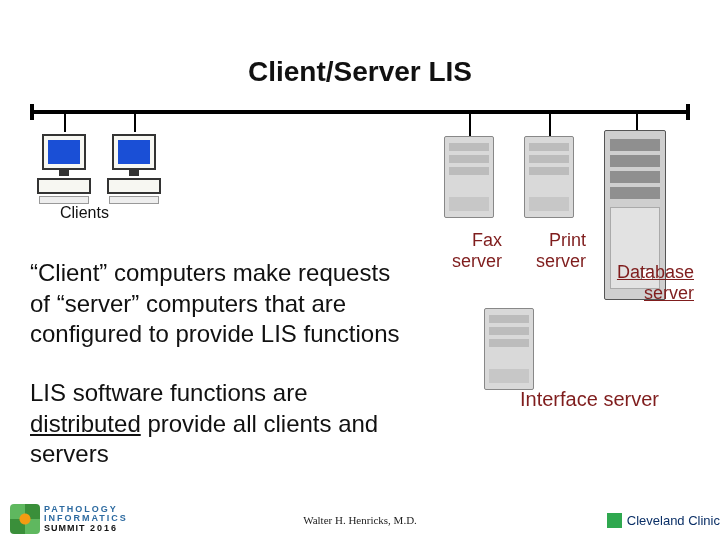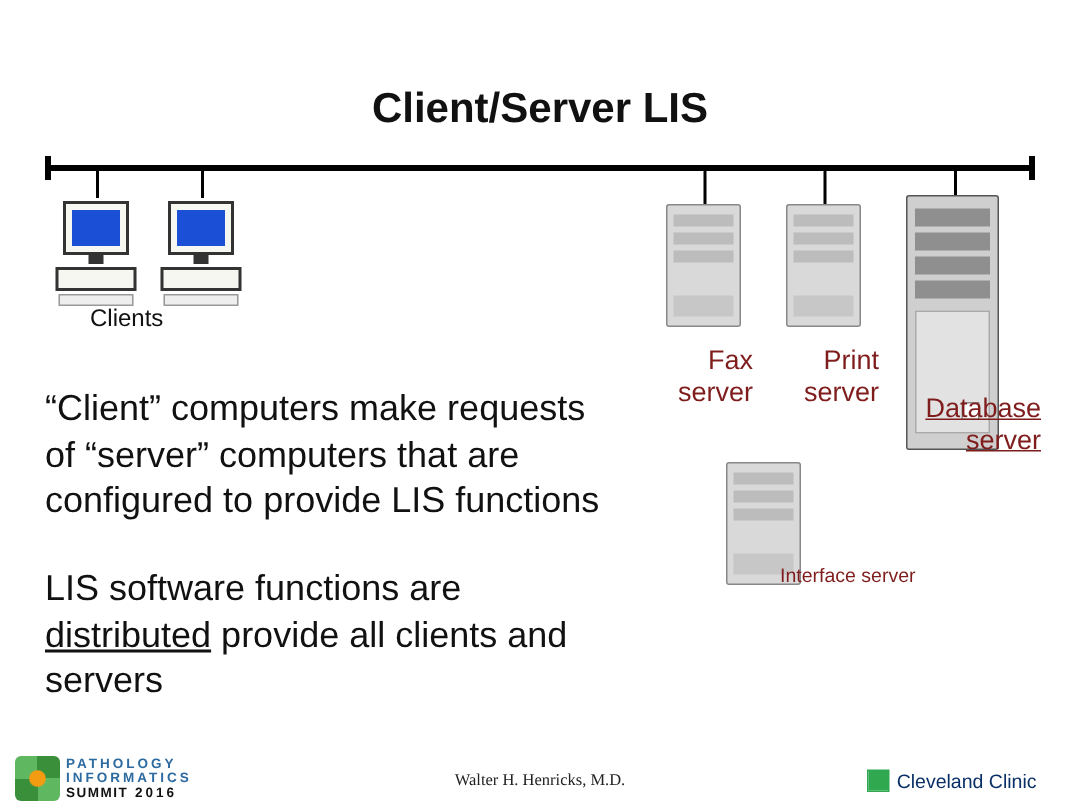--- a/index.html
+++ b/index.html
@@ -148,21 +148,21 @@
     position: absolute;
     font-size: 18px;
     color:#7f1d1d;
     text-align: right;
     line-height: 1.15;
     white-space: pre;
   }
   .srv-label.fax   { top: 230px; left: 432px; width: 70px; }
   .srv-label.print { top: 230px; left: 514px; width: 72px; }
   .srv-label.db    { top: 262px; left: 598px; width: 96px; text-decoration: underline; }
-  .srv-label.iface { top: 377px; left: 520px; font-size: 13px; }
+  .srv-label.iface { top: 388px; left: 520px; font-size: 20px; }
 
   .para {
     position: absolute;
     left: 30px;
     width: 382px;
     font-size: 24px;
     line-height: 1.28;
     color: #111;
   }
   .para.p1 { top: 258px; }
@@ -191,21 +191,21 @@
     border-radius: 4px;
   }
   .footer-left .txt {
     font-size: 9px; letter-spacing: 2px; line-height: 1.05;
     color:#2c6aa0; font-weight:bold;
   }
   .footer-left .txt .b { color:#111; letter-spacing:1px; }
   .footer-left .txt .y { color:#111; }
   .footer-right {
     position: absolute;
-    bottom: 12px; right: 29px;
+    bottom: 12px; right: 0;
     display:flex; align-items:center; gap:6px;
     font-size: 13px; color:#0a2f66;margin-top:45px;
   }
   .footer-right .sq {
     width:13px; height:13px; background:#2fa84f;
     outline:1px solid #2fa84f;
   }
 </style>
 </head>
 <body>

